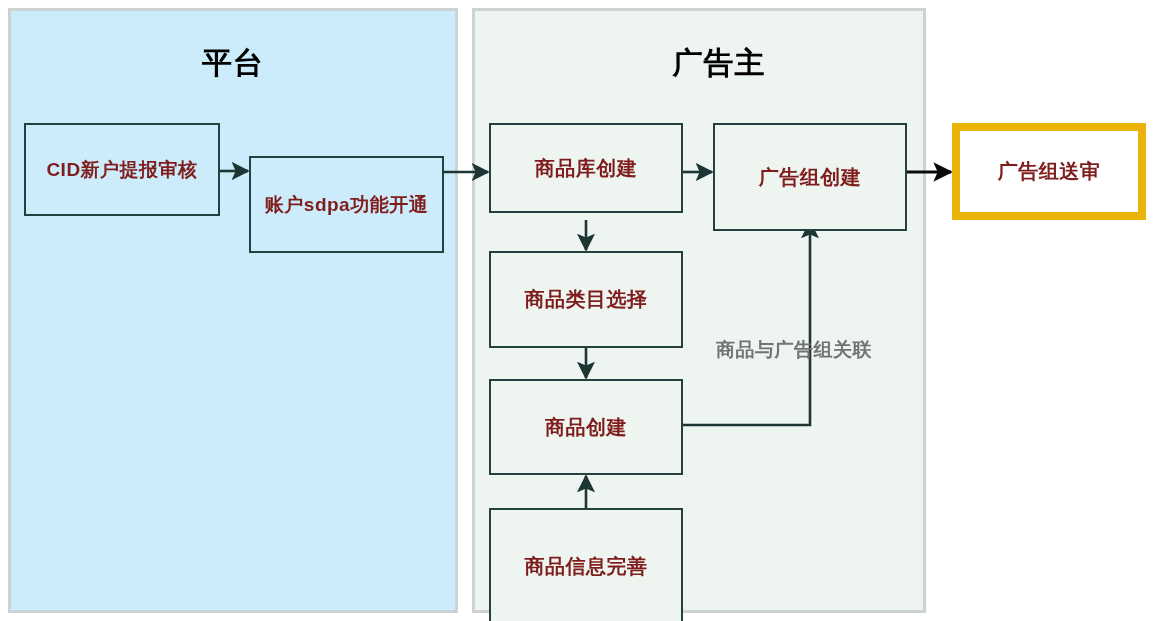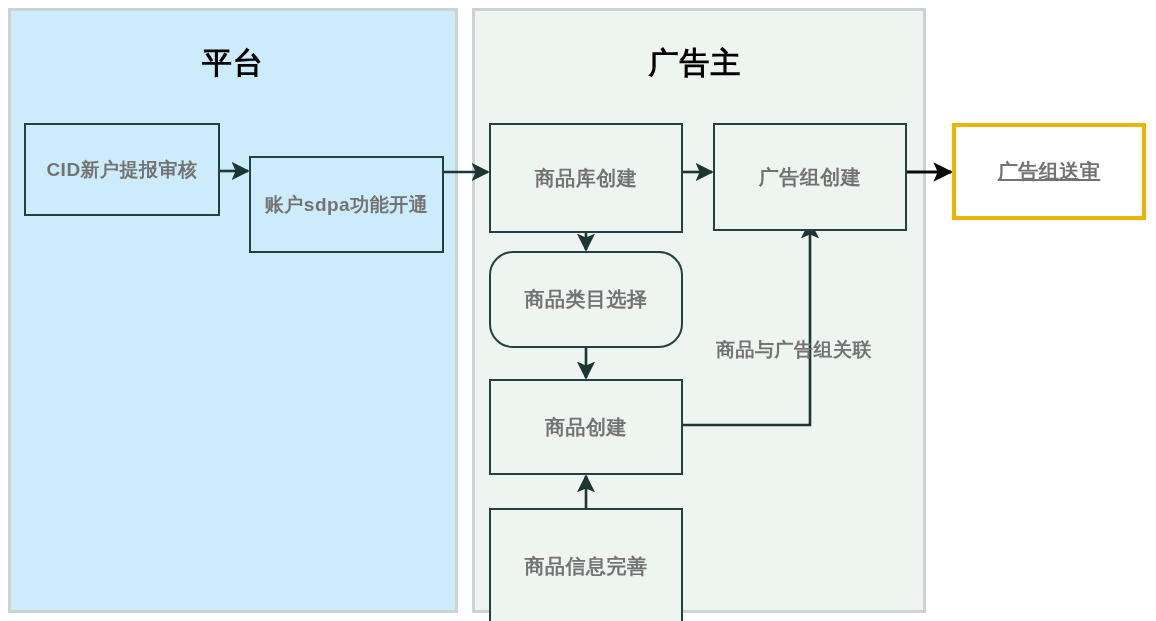--- a/index.html
+++ b/index.html
@@ -32,32 +32,31 @@
     letter-spacing: 1px;
     white-space: nowrap;
   }
   .node {
     position: absolute;
     box-sizing: border-box;
     display: flex;
     align-items: center;
     justify-content: center;
     font-weight: bold;
-    color: #737373;
+    color: #7f1d1d;
     text-align: center;
     white-space: nowrap;
     letter-spacing: 0.5px;
   }
   .node.dark-border {
     border: 2px solid #24413f;
   }
   .node.black-border {
-    border: 4px solid #eab308;
+    border: 8px solid #eab308;
     background: #ffffff;
-    text-decoration: underline;
   }
   .node.on-blue {
     background: #cdecfb;
   }
   .node.on-green {
     background: #eef4f0;
   }
   #edges {
     position: absolute;
     left: 0;
@@ -77,21 +76,21 @@
 </style>
 </head>
 <body>
 
 <div id="canvas">
 
   <div class="panel" style="left:8px; top:8px; width:450px; height:605px; background:#cdecfb;"></div>
   <div class="panel-title" style="left:8px; top:48px; width:450px;">平台</div>
 
   <div class="panel" style="left:472px; top:8px; width:454px; height:605px; background:#eef4f0;"></div>
-  <div class="panel-title" style="left:472px; top:48px; width:446px;">广告主</div>
+  <div class="panel-title" style="left:472px; top:48px; width:446px;padding-left:24px;">广告主</div>
 
   <svg id="edges" viewBox="0 0 1156 621" xmlns="http://www.w3.org/2000/svg">
     <defs>
       <marker id="arrowDark" viewBox="0 0 10 10" refX="9" refY="5" markerWidth="7" markerHeight="7" orient="auto-start-reverse">
         <path d="M 0 0 L 10 5 L 0 10 L 2.2 5 z" fill="#1d3533"></path>
       </marker>
       <marker id="arrowBlack" viewBox="0 0 10 10" refX="9" refY="5" markerWidth="7" markerHeight="7" orient="auto-start-reverse">
         <path d="M 0 0 L 10 5 L 0 10 L 2.2 5 z" fill="#0a0a0a"></path>
       </marker>
     </defs>
@@ -130,29 +129,29 @@
   </svg>
 
   <div class="node dark-border on-blue" style="left:24px; top:123px; width:196px; height:93px; font-size:19px;">
     <span>CID新户提报审核</span>
   </div>
 
   <div class="node dark-border on-blue" style="left:249px; top:123px; width:195px; height:97px; font-size:19px;margin-top:33px;">
     <span>账户sdpa功能开通</span>
   </div>
 
-  <div class="node dark-border on-green" style="left:489px; top:123px; width:194px; height:110px; font-size:20px;">
+  <div class="node dark-border on-green" style="left:489px; top:123px; width:194px; height:90px; font-size:20px;">
     <span>商品库创建</span>
   </div>
 
   <div class="node dark-border on-green" style="left:713px; top:123px; width:194px; height:108px; font-size:20px;">
     <span>广告组创建</span>
   </div>
 
-  <div class="node dark-border on-green" style="left:489px; top:251px; width:194px; height:97px; font-size:20px;border-radius:24px;">
+  <div class="node dark-border on-green" style="left:489px; top:251px; width:194px; height:97px; font-size:20px;">
     <span>商品类目选择</span>
   </div>
 
   <div class="node dark-border on-green" style="left:489px; top:379px; width:194px; height:96px; font-size:20px;">
     <span>商品创建</span>
   </div>
 
   <div class="node dark-border on-green" style="left:489px; top:508px; width:194px; height:116px; font-size:20px;">
     <span>商品信息完善</span>
   </div>

